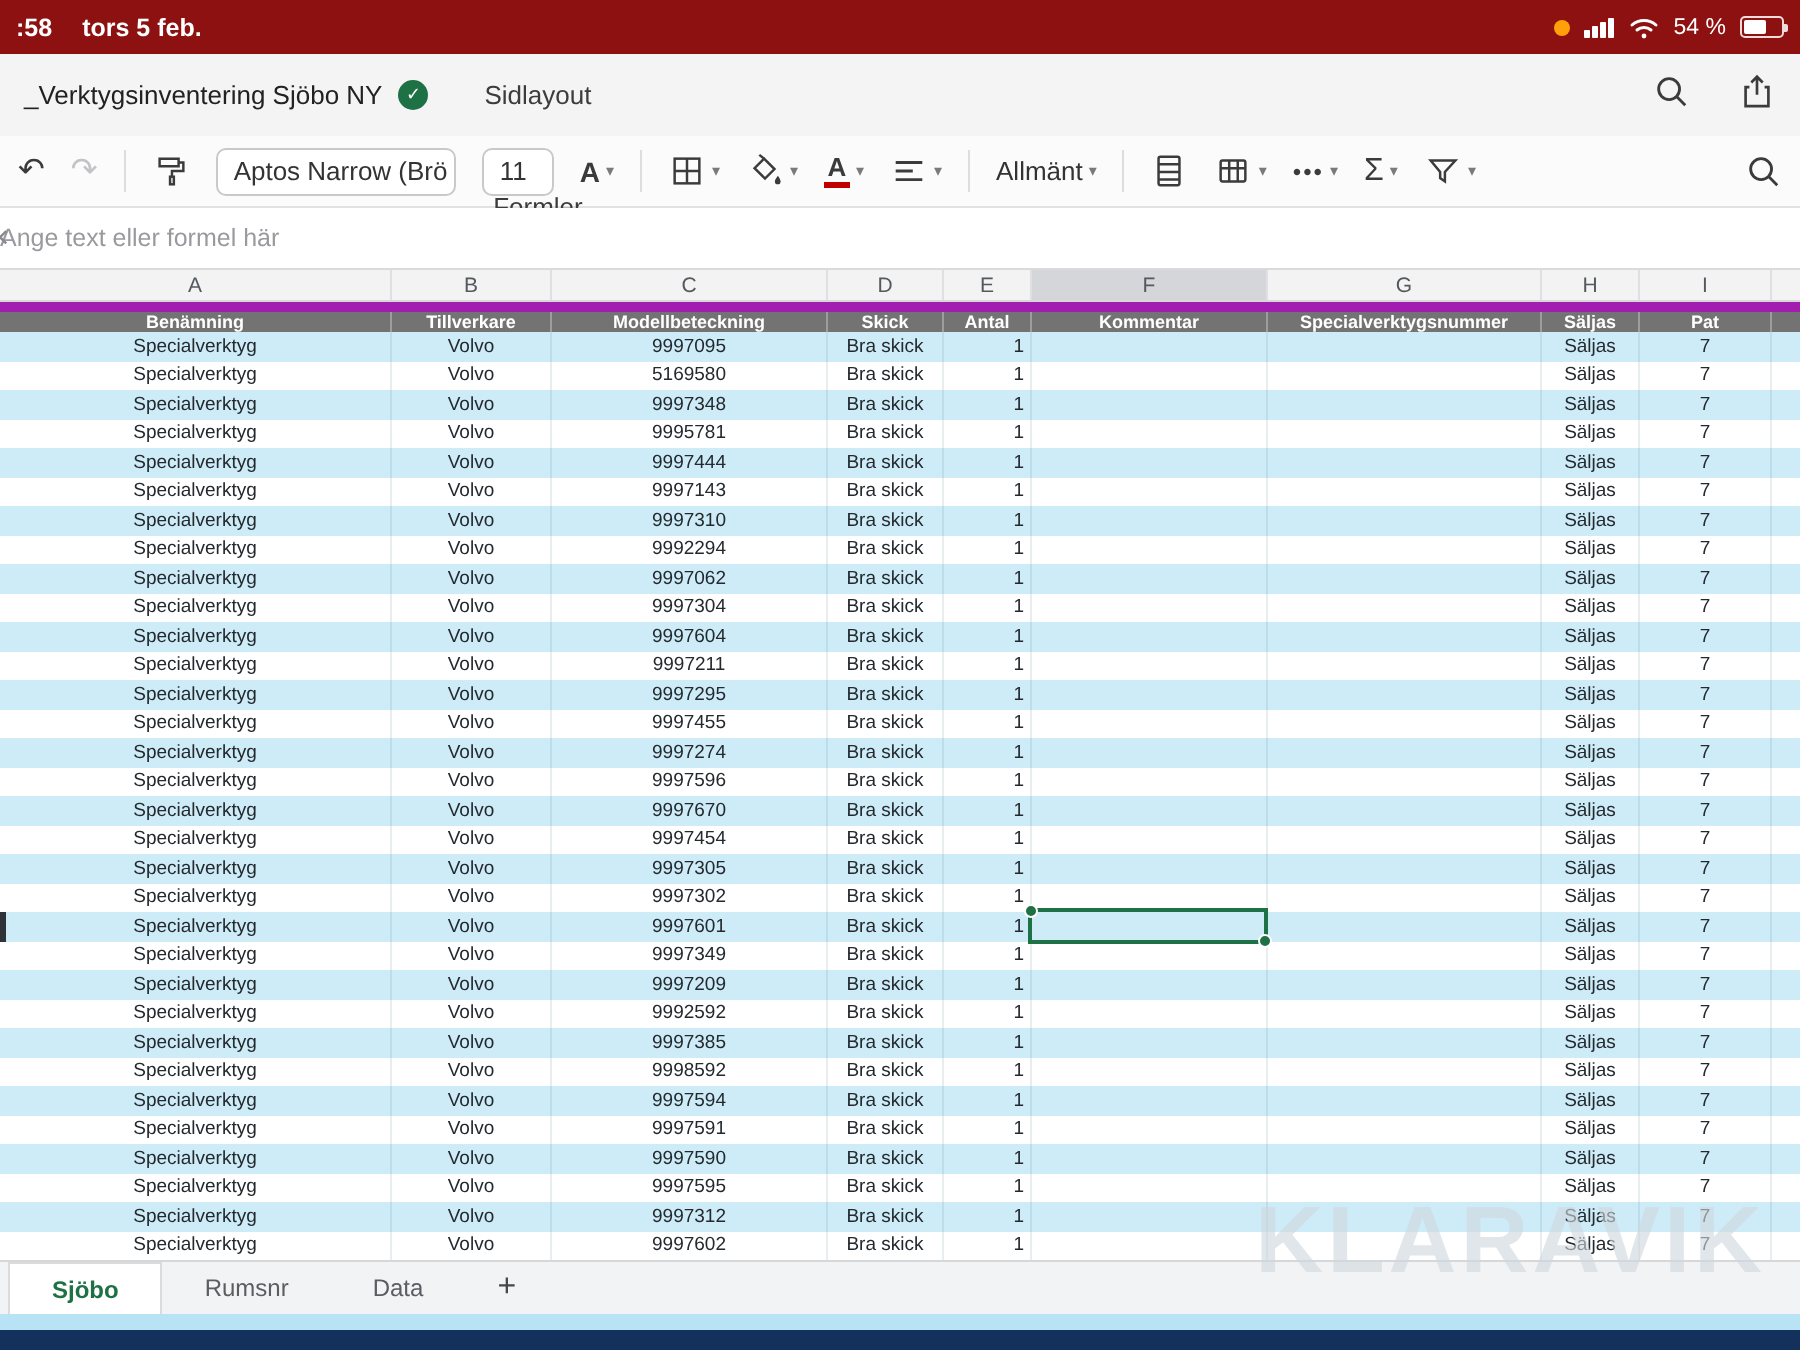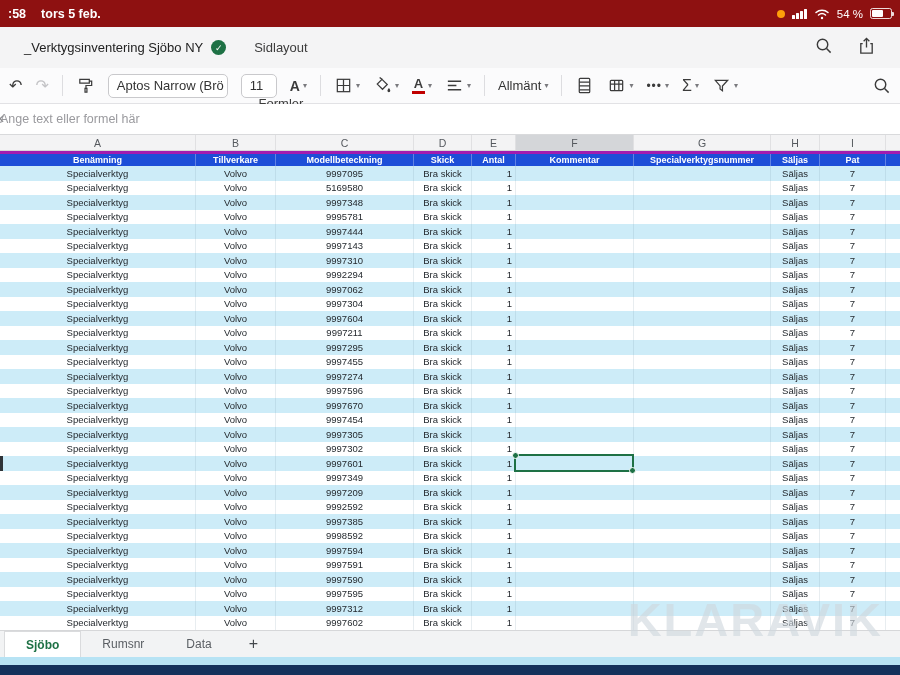--- a/index.html
+++ b/index.html
@@ -17,21 +17,21 @@
   .dot-orange { width:8px; height:8px; border-radius:50%; background:#ff9f0a; }
   .bars { display:inline-flex; align-items:flex-end; gap:1px; }
   .bars i { display:block; width:3px; background:#fff; border-radius:0.5px; }
   .bars i:nth-child(1){height:4px}.bars i:nth-child(2){height:6px}
   .bars i:nth-child(3){height:8px}.bars i:nth-child(4){height:10px}
   .batt { width:22px; height:11px; border:1px solid rgba(255,255,255,.85); border-radius:2.5px; position:relative; }
   .batt i { position:absolute; left:1px; top:1px; bottom:1px; width:54%; background:#fff; border-radius:1px; }
   .batt::after { content:""; position:absolute; right:-3px; top:3px; width:2px; height:4px; background:rgba(255,255,255,.85); border-radius:0 1px 1px 0; }
 
   
-  .titlebar { height:41px; background:#f4f4f5; display:flex; align-items:center; padding:0 24px; }
+  .titlebar { height:41px; background:#f4f4f5; display:flex; align-items:center; padding:0 12px; }
   .doc-title { font-size:13px; color:#222; white-space:nowrap; }
   .check-badge { width:15px; height:15px; border-radius:50%; background:#1e7145; color:#fff;
                  display:inline-flex; align-items:center; justify-content:center; margin-left:8px; flex:none; }
   .check-badge::after { content:"✓"; font-size:9px; }
   .rtabs { display:flex; gap:27px; margin-left:26px; align-items:center;flex-direction:column; }
   .rtab { font-size:13px; color:#3c3c3c; padding:7px 0; white-space:nowrap; }
   .rtab.active { background:#1e7145; color:#fff; border-radius:6px; padding:7px 15px; }
   .rtab.faded { opacity:.45; }
   .tb-right { margin-left:auto; display:flex; gap:24px; align-items:center; }
 
@@ -68,21 +68,21 @@
               background:transparent; font-family:inherit; }
   .fx-input::placeholder { color:#9a9a9e; }
 
   
   .grid-area { position:relative; height:495px; background:#fff; overflow:hidden; }
   .cols { display:grid; grid-template-columns:196px 80px 138px 58px 44px 118px 137px 49px 66px 14px; }
   .colletters { height:16px; background:#f3f3f4; border-bottom:1px solid #d7d7d9; }
   .letter { font-size:10.5px; color:#55595e; display:flex; align-items:center; justify-content:center;
             border-right:1px solid #e0e0e2; }
   .letter.selcol { background:#d4d6d9; }
-  .hrow { height:15px; background:#1d4ed8; border-top:3px solid #a21caf; }
+  .hrow { height:15px; background:#737373; border-top:5px solid #a21caf; }
   .hcell { color:#fff; font-size:9px; font-weight:bold; display:flex; align-items:center; justify-content:center;
            overflow:hidden; white-space:nowrap; border-right:1px solid rgba(255,255,255,.3); }
   .datarow { height:14.5px; }
   .datarow:nth-child(odd) { background:#cdecf8; }
   .dcell { font-size:9.5px; color:#24292e; display:flex; align-items:center; justify-content:center;
            border-right:1px solid rgba(110,140,160,.16); overflow:hidden; white-space:nowrap; }
   .dcell.c4 { justify-content:flex-end; padding-right:3px; }
   .filler { border-right:none; }
 
   .sel-ov { position:absolute; border:2px solid #1e7145; z-index:4; pointer-events:none; }

